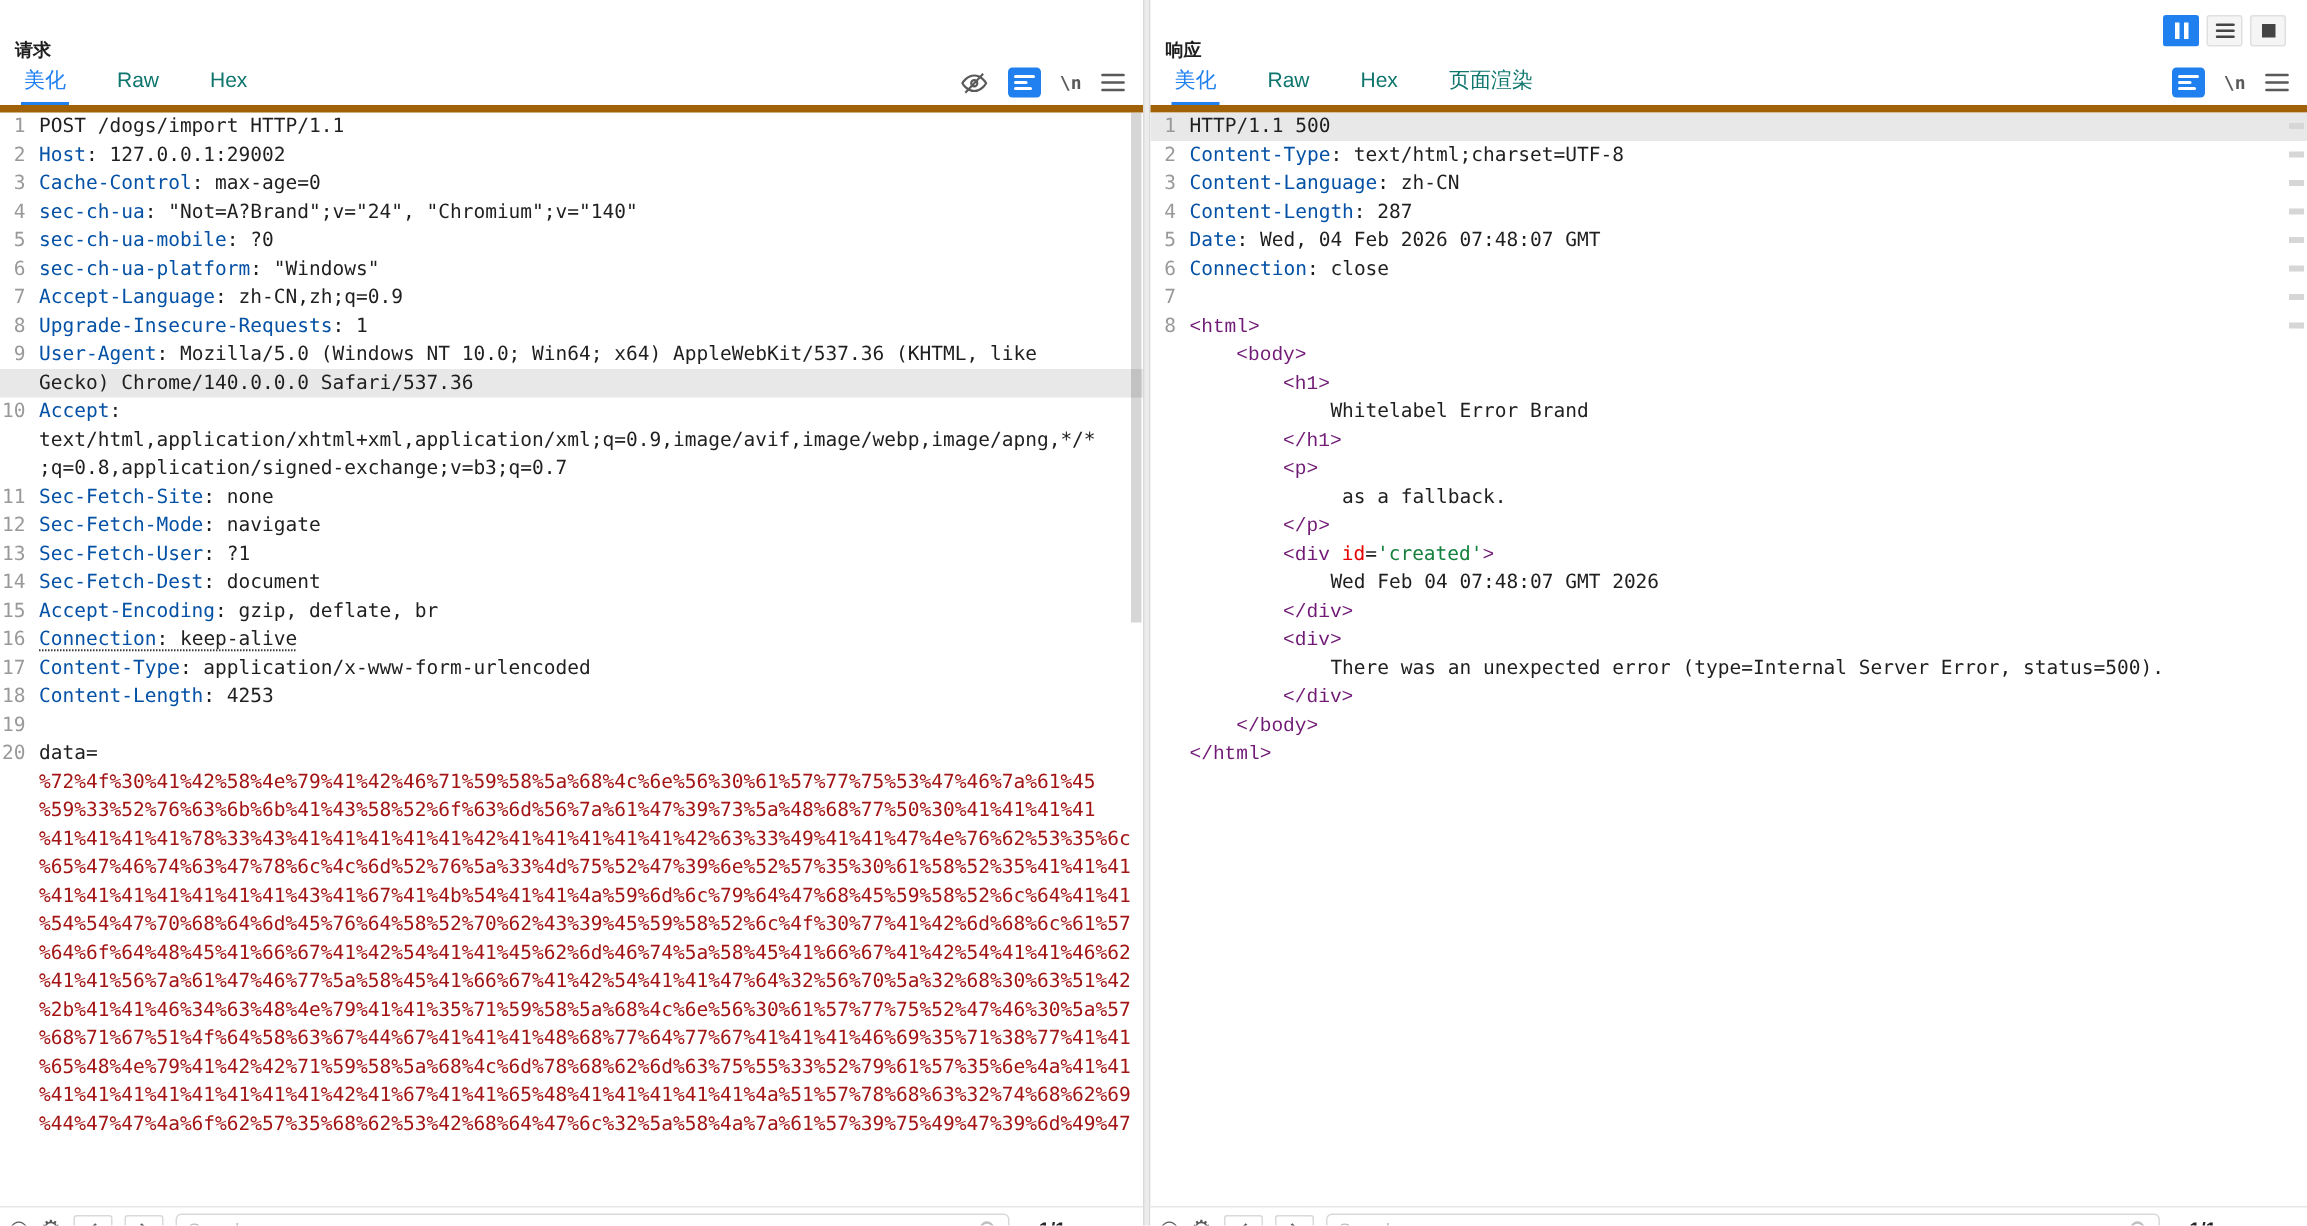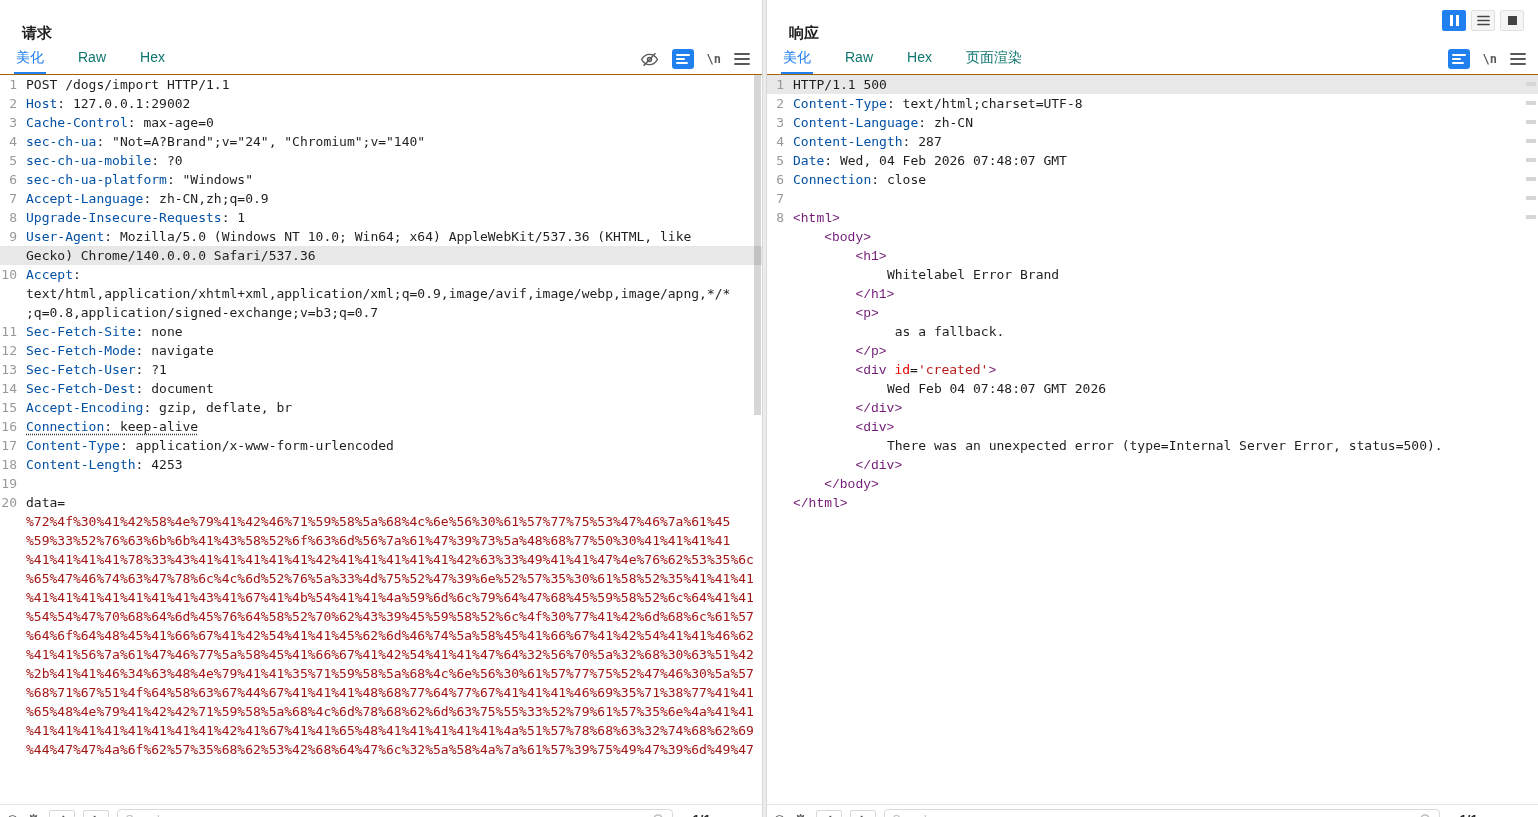--- a/index.html
+++ b/index.html
@@ -8,43 +8,43 @@
     width:1538px; height:817px; overflow:hidden; background:#fff;
     font-family:"Liberation Sans","DejaVu Sans",sans-serif;
   }
   .app { display:flex; height:832px; }
   .panel { position:relative; background:#fff; display:flex; flex-direction:column; }
   .panel.left { width:762px; }
   .panel.right { width:771px; }
   .divider { width:5px; background:#ececec; border-left:1px solid #d9d9d9; border-right:1px solid #d9d9d9; }
 
   .panel-head { padding-top:22px; }
-  .panel-title { font-size:15px; font-weight:700; color:#1f1f1f; padding-left:22px; height:22px; line-height:22px; }
-
-  .tabbar { display:flex; align-items:flex-end; height:31px; border-bottom:1px solid #a16207; padding:0 12px 0 14px; }
+  .panel-title { font-size:12px; font-weight:700; color:#1f1f1f; padding-left:10px; height:22px; line-height:22px; }
+
+  .tabbar { display:flex; align-items:flex-end; height:31px; border-bottom:5px solid #a16207; padding:0 12px 0 14px; }
   .tabs { display:flex; gap:30px; }
   .tab { font-size:14px; color:#0f766e; padding:4px 2px 7px; cursor:pointer; }
   .tab.active { color:#2080f0; border-bottom:2px solid #2080f0; padding-bottom:5px; }
   .tab-icons { margin-left:auto; display:flex; align-items:center; gap:13px; padding-bottom:5px; }
   .icon-btn { display:inline-flex; align-items:center; cursor:pointer; }
   .fmt-btn { width:22px; height:20px; border-radius:3px; background:#2080f0; display:inline-flex; align-items:center; justify-content:center; cursor:pointer; }
   .nl-glyph { font-family:"DejaVu Sans Mono","Liberation Mono",monospace; font-size:12px; font-weight:700; color:#595959; cursor:pointer; }
 
   .editor { position:relative; flex:1; overflow:hidden;
     font-family:"DejaVu Sans Mono","Liberation Mono",monospace; font-size:13px; line-height:19px; }
   .row { display:flex; height:19px; white-space:pre; }
   .row.hl { background:#e8e8e8; }
   .gut { width:26px; min-width:26px; text-align:right; padding-right:9px; color:#999; user-select:none; }
   .content { flex:1; color:#1f1f1f; }
   .tk-p { color:#1f1f1f; }
   .tk-k { color:#0451a5; }
   .tk-r { color:#a31515; }
   .tk-tag { color:#701a75;font-family:Liberation Mono, monospace; }
   .tk-attr { color:#e50000; }
-  .tk-val { color:#b91c1c; }
+  .tk-val { color:#15803d; }
   .tk-u { text-decoration:underline dotted #3b3b3b; text-underline-offset:3px; }
 
   .scroll-thumb { position:absolute; top:0; right:1px; width:7px; height:340px; background:rgba(0,0,0,0.16); }
   .ovr-mark { position:absolute; right:2px; width:10px; height:4px; background:#d6d6d6; }
 
   .findbar { height:28px; border-top:1px solid #e6e6e6; display:flex; align-items:center; gap:8px; padding:2px 10px 0 6px; background:#fff; }
   .fb-icon { font-size:15px; color:#595959; cursor:pointer; line-height:1; }
   .fb-btn { width:26px; height:20px; border:1px solid #d9d9d9; background:#fff; border-radius:2px; padding:0; display:inline-flex; align-items:center; justify-content:center; cursor:pointer; }
   .fb-input { position:relative; flex:1; max-width:556px; }
   .fb-input input { width:100%; height:22px; border:1px solid #d9d9d9; border-radius:4px; padding:0 26px 0 8px; font-size:12px; color:#333; outline:none; font-family:inherit; }

